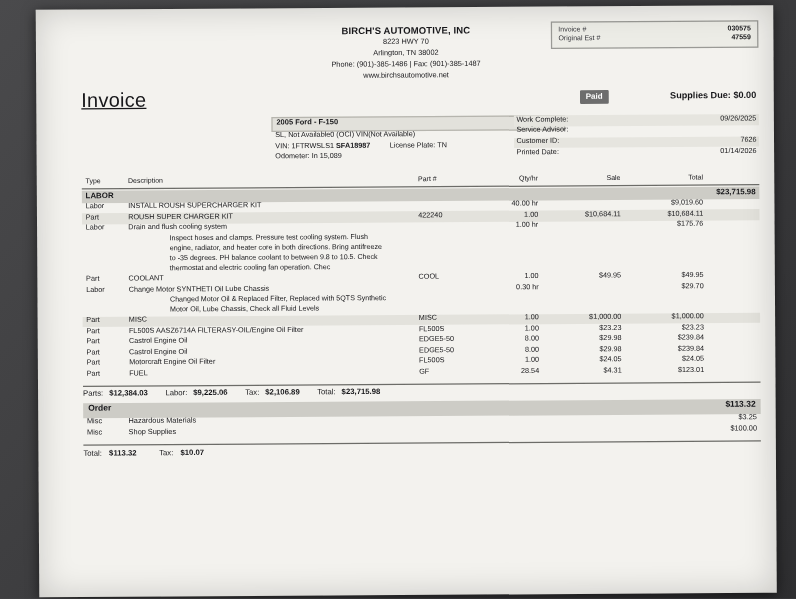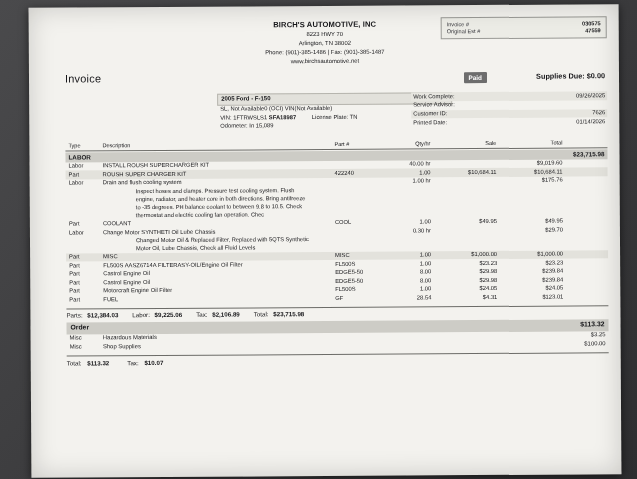--- a/index.html
+++ b/index.html
@@ -83,22 +83,23 @@
   
   .titleband {
     position: relative;
     height: 20px;
     margin-top: 2px;
   }
   .invoice-title {
     position: absolute;
     left: 36px;
     top: 0;
-    font-size: 11px;
+    font-size: 16px;
     letter-spacing: 0.2px;
+    text-decoration: underline;
   }
   .paidtag {
     position: absolute;
     right: 132px;
     top: 3px;
     background: #6d6d6d;
     color: #fff;
     font-size: 6.4px;
     font-weight: bold;
     padding: 1.5px 5px;

